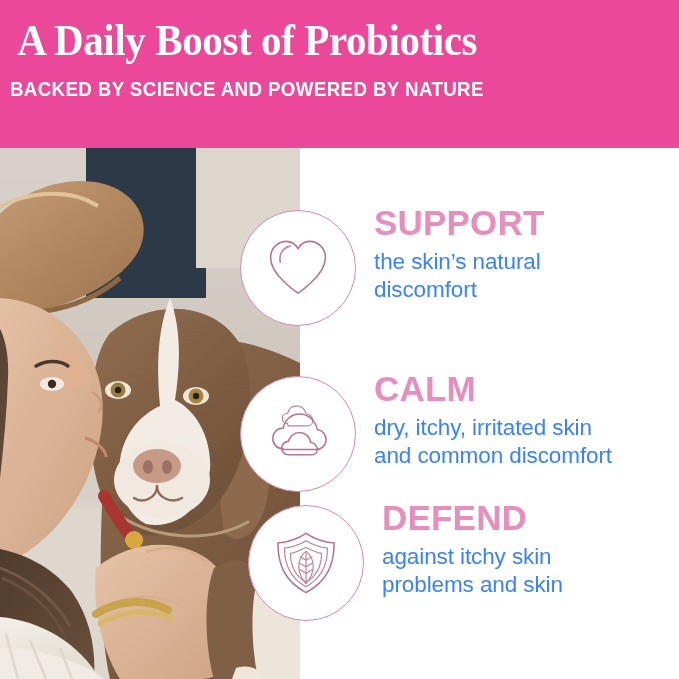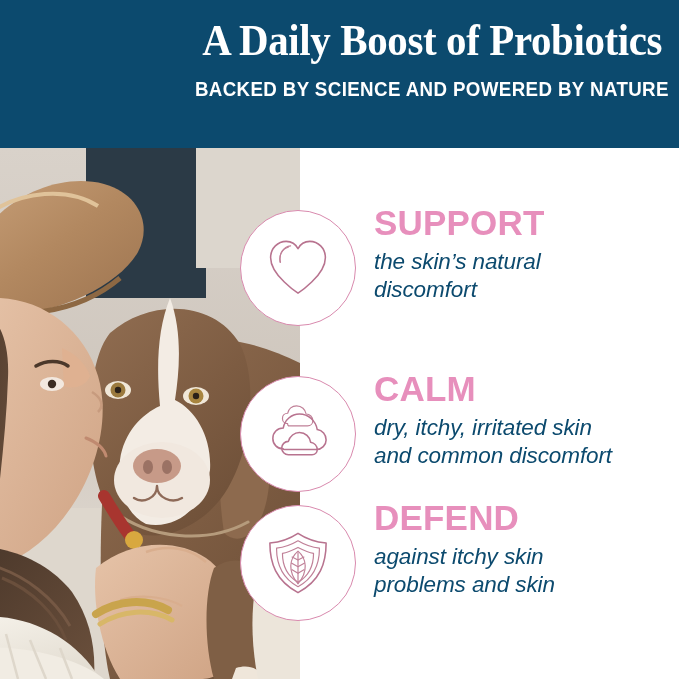--- a/index.html
+++ b/index.html
@@ -17,24 +17,24 @@
     overflow: hidden;
     background: #ffffff;
   }
 
   
   .header-band {
     position: absolute;
     left: 0; top: 0;
     width: 679px;
     height: 148px;
-    background: #0c4a6e;
+    background: #ec4899;
     display: flex;
     flex-direction: column;
-    align-items: flex-end;
+    align-items: flex-start;
     justify-content: flex-start;
   }
   .headline {
     margin: 0;
     padding-top: 19px;
     color: #ffffff;
     font-family: "Liberation Serif", "DejaVu Serif", serif;
     font-weight: 700;
     font-size: 44px;
     line-height: 1.02;
@@ -83,21 +83,21 @@
   .feature {
     position: absolute;
     left: 0;
     width: 618px;
     height: 150px;
     display: flex;
     align-items: flex-start;
   }
   .feature-1 { top: 205px; }
   .feature-2 { top: 371px; }
-  .feature-3 { top: 500px; }
+  .feature-3 { top: 500px; margin-left: 8px; }
 
   .icon-badge {
     position: absolute;
     left: 240px;
     top: 5px;
     width: 116px;
     height: 116px;
     border-radius: 50%;
     background: #ffffff;
     border: 1.4px solid #d98aae;
@@ -137,27 +137,26 @@
     color: #e78fbc;
     font-family: "Liberation Sans", sans-serif;
     font-weight: 700;
     font-size: 35px;
     line-height: 1.05;
     letter-spacing: 0.2px;
   }
   .feature-body {
     margin: 0;
     padding-top: 6px;
-    color: #0c4a6e;
+    color: #3b82f6;
     font-family: "Liberation Sans", sans-serif;
     font-weight: 400;
     font-size: 22.5px;
     line-height: 1.26;
     letter-spacing: -0.1px;
-    font-style: italic;
   }
   .feature-body .ln { display: block; }
 </style>
 </head>
 <body>
 
 <div class="poster">
 
   <div class="header-band">
     <h1 class="headline">A Daily Boost of Probiotics</h1>

